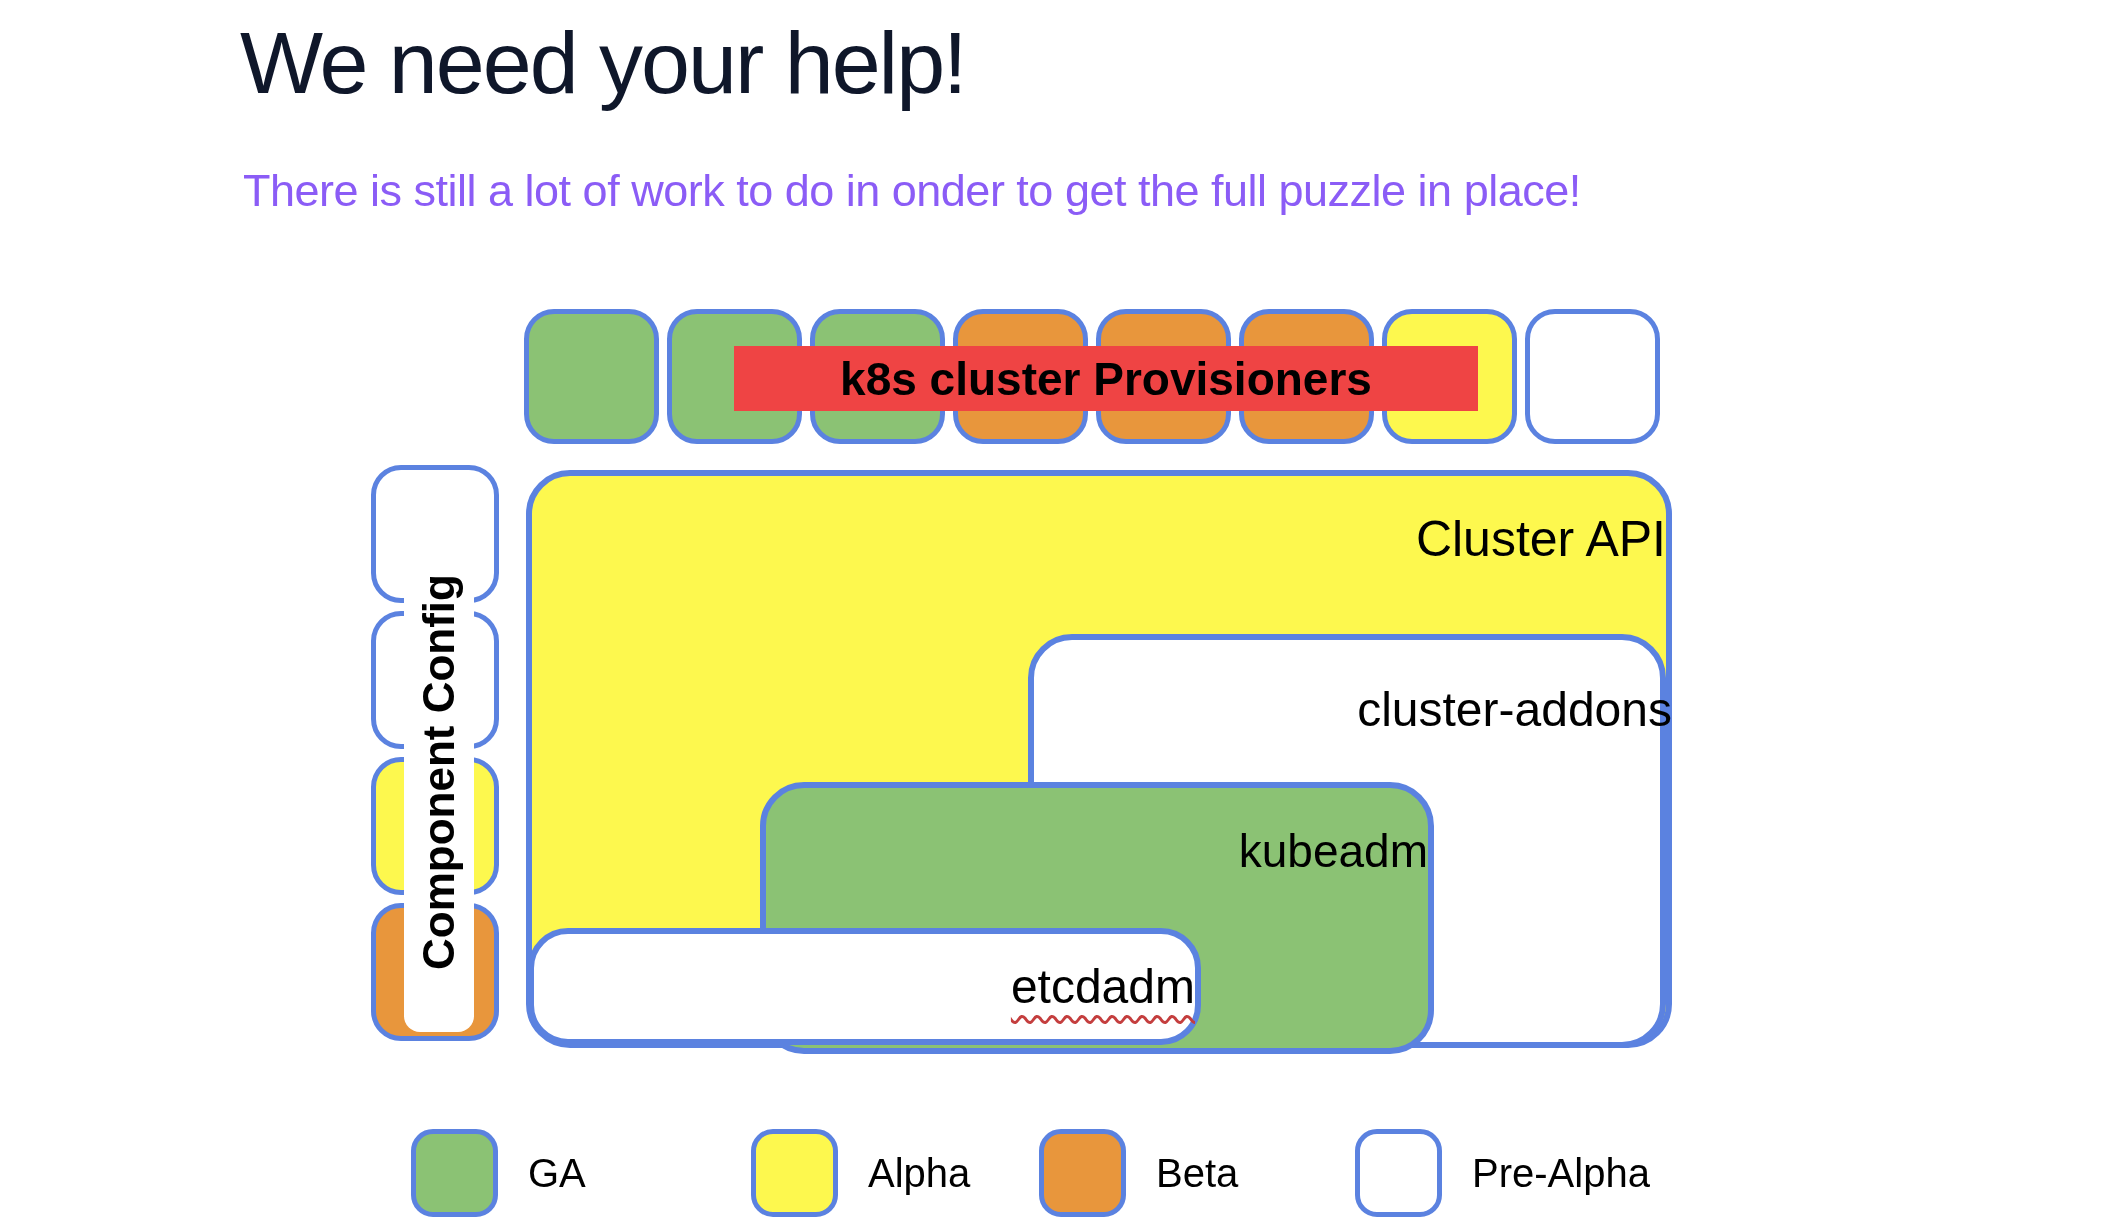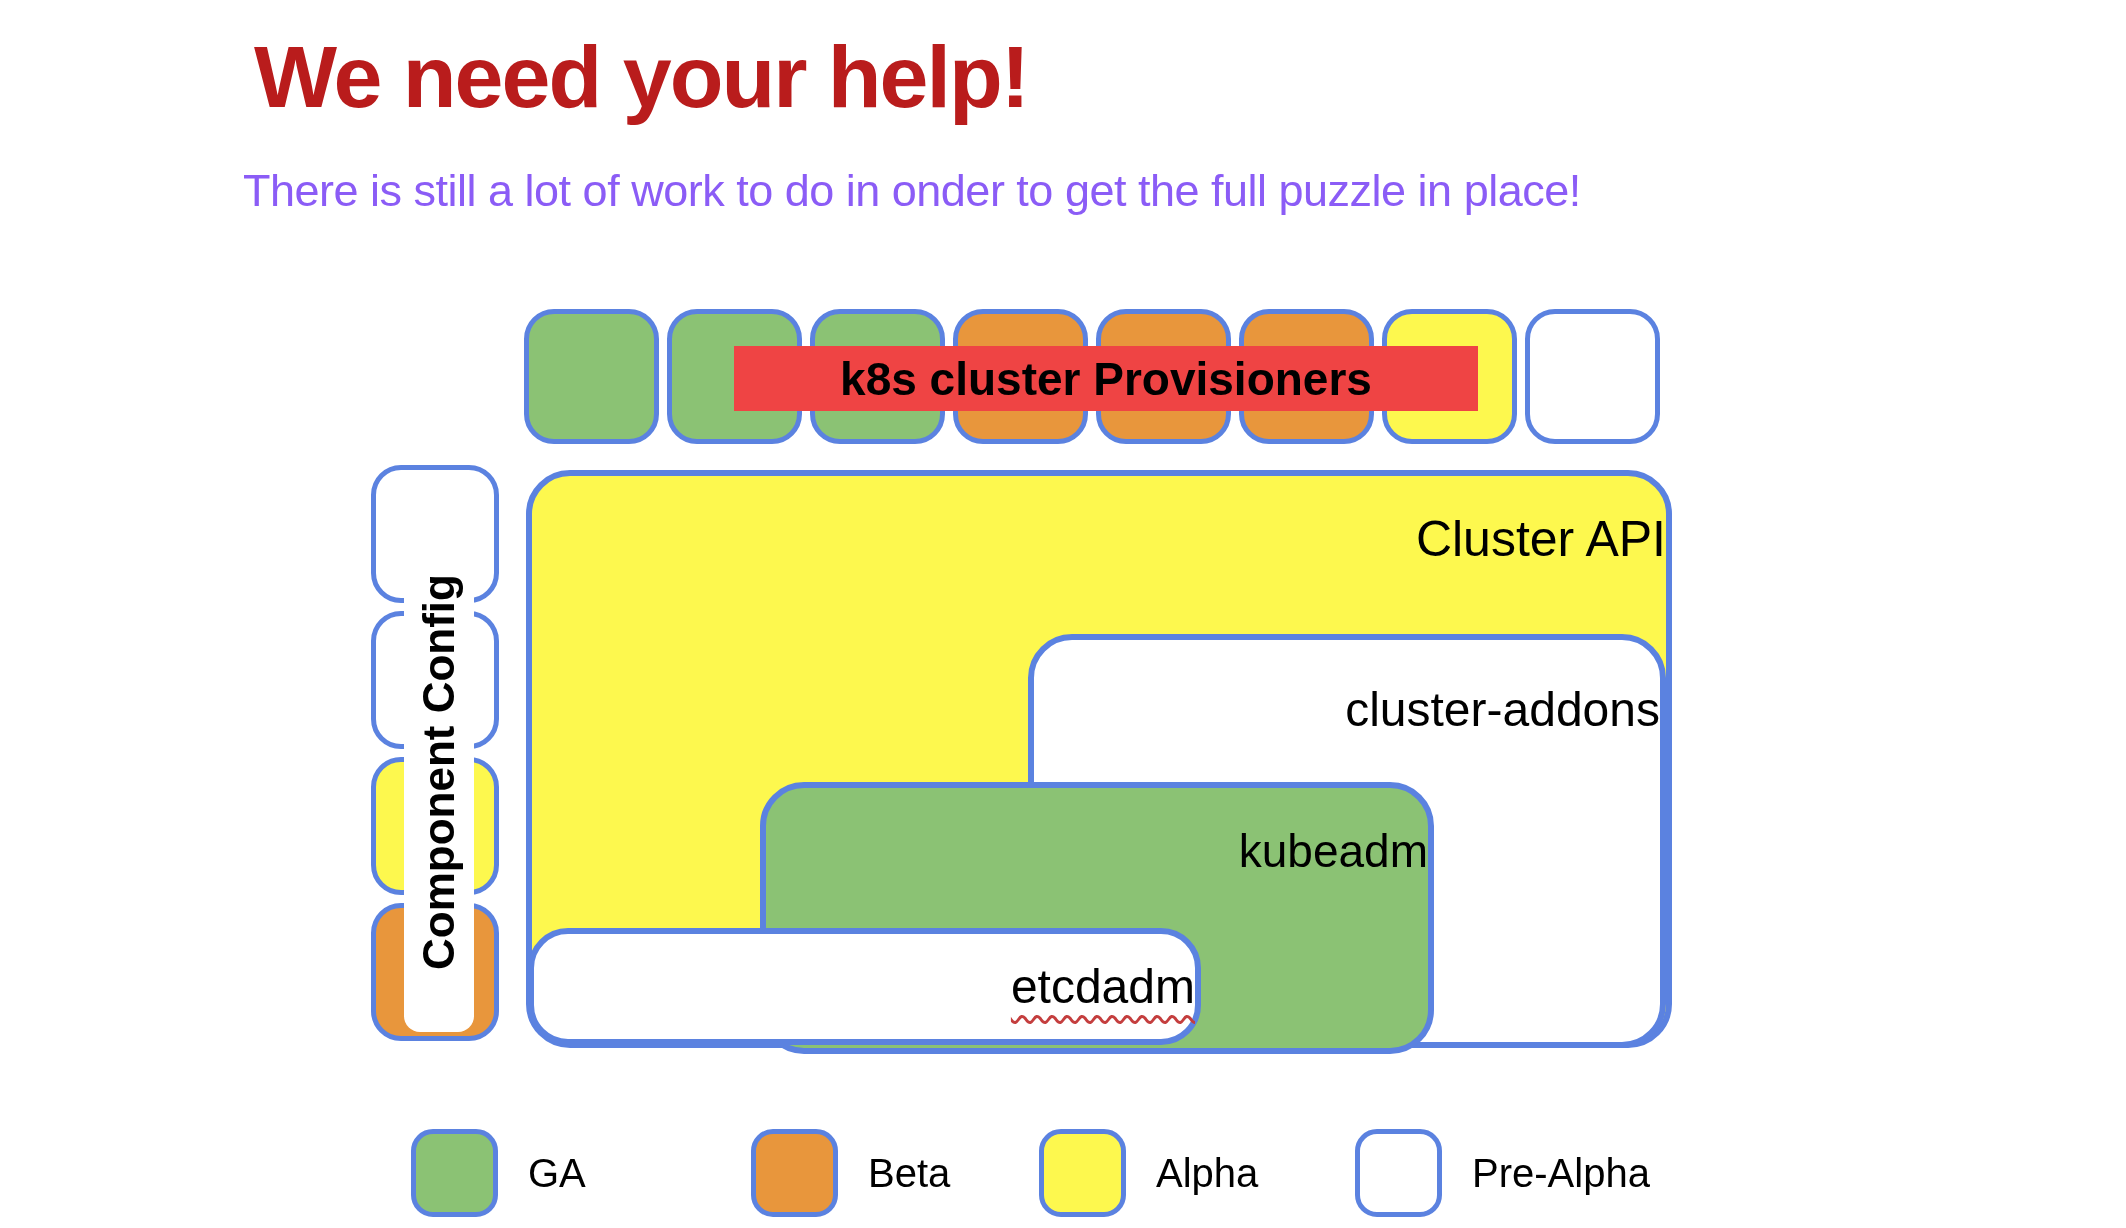--- a/index.html
+++ b/index.html
@@ -4,22 +4,22 @@
 <style>
   html,body{margin:0;padding:0;}
   body{
     width:2126px;height:1228px;position:relative;background:#ffffff;overflow:hidden;
     font-family:"Liberation Sans","DejaVu Sans",sans-serif;color:#000;
   }
   .abs{position:absolute;}
 
   
   #title{
-    left:240px;top:12px;font-size:88px;font-weight:700;letter-spacing:-2px;
-    line-height:1.15;white-space:nowrap;color:#b91c1c;margin:14px;
+    left:240px;top:12px;font-size:88px;font-weight:400;letter-spacing:-2px;
+    line-height:1.15;white-space:nowrap;color:#0f172a;margin:0;
   }
   #subtitle{
     left:243px;top:164px;font-size:45px;font-weight:400;letter-spacing:-0.5px;
     line-height:1.2;white-space:nowrap;color:#8b5cf6;margin:0;
   }
 
   
   .sq{
     box-sizing:border-box;border:5px solid var(--border-blue);border-radius:30px;
     background:#fff;flex:0 0 auto;
@@ -49,21 +49,21 @@
   .box{
     box-sizing:border-box;border:6px solid var(--border-blue);border-radius:44px;
     position:absolute;
   }
   .box .box-title{
     width:100%;text-align:right;font-weight:400;white-space:nowrap;
   }
   #cluster-api{left:526px;top:470px;width:1146px;height:578px;background:var(--alpha);z-index:1;}
   #cluster-api .box-title{margin-top:34px;font-size:50px;}
   #cluster-addons{left:1028px;top:634px;width:638px;height:414px;background:#ffffff;z-index:2;}
-  #cluster-addons .box-title{margin-top:42px;font-size:48px;}
+  #cluster-addons .box-title{margin-top:42px;font-size:48px;margin-left:12px;}
   #kubeadm{left:760px;top:776px;width:674px;height:272px;background:var(--ga);z-index:3;margin-top:6px;}
   #kubeadm .box-title{margin-top:36px;font-size:46px;}
   #etcdadm{
     left:528px;top:928px;width:673px;height:117px;background:#ffffff;z-index:4;
     border-radius:40px;display:flex;align-items:center;justify-content:center;
   }
   #etcdadm .box-title{font-size:48px;}
   #etcdadm .box-title span{
     text-decoration-line:underline;text-decoration-style:wavy;
     text-decoration-color:var(--squiggle-red);text-decoration-thickness:3px;
@@ -137,24 +137,24 @@
 
 </div>
 
 <div id="legend" class="abs">
 
 <div class="legend-item">
       <div class="swatch" style="background-color: rgb(139, 194, 116);"></div>
       <span class="legend-label">GA</span>
     </div>
     <div class="legend-item">
+      <div class="swatch" style="background-color: rgb(253, 248, 78);"></div>
+      <span class="legend-label">Alpha</span>
+    </div>
+    <div class="legend-item">
       <div class="swatch" style="background-color: rgb(232, 150, 60);"></div>
       <span class="legend-label">Beta</span>
-    </div>
-    <div class="legend-item">
-      <div class="swatch" style="background-color: rgb(253, 248, 78);"></div>
-      <span class="legend-label">Alpha</span>
     </div>
     <div class="legend-item">
       <div class="swatch" style="background-color: rgb(255, 255, 255);"></div>
       <span class="legend-label">Pre-Alpha</span>
     </div>
   </div>
 
 </body></html>

